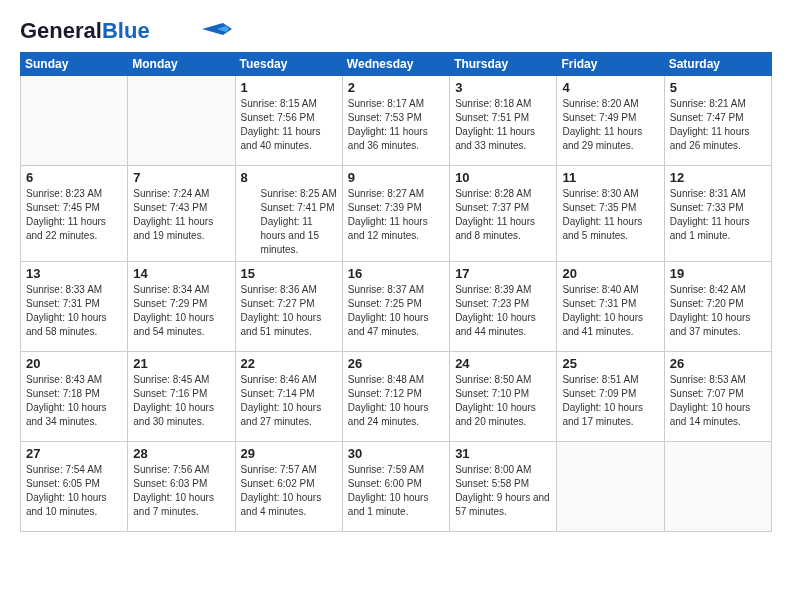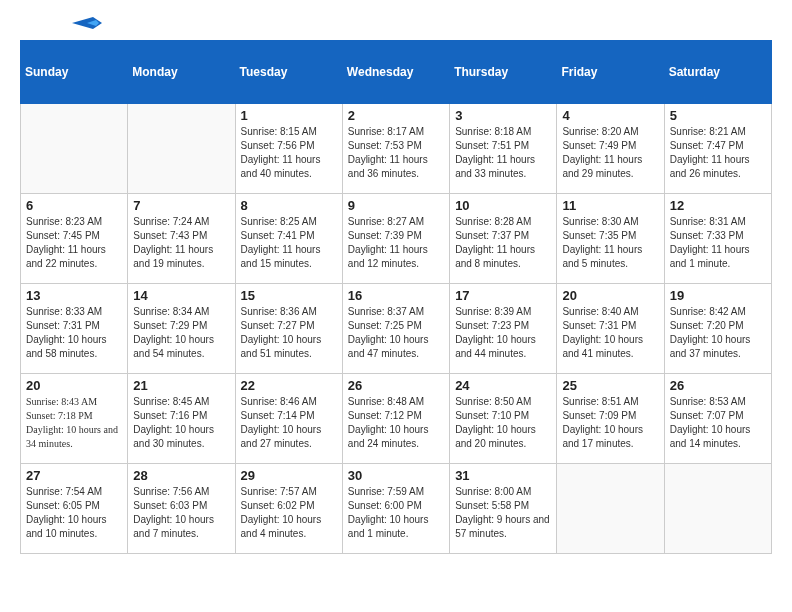--- a/index.html
+++ b/index.html
@@ -50,21 +50,21 @@
     table {
       width: 100%;
       border-collapse: collapse;
       table-layout: fixed;
     }
     thead tr th {
       background: #1565c0;
       color: #fff;
       font-size: 12px;
       font-weight: bold;
-      padding: 24px 4px;
+      padding: 4px 4px;
       text-align: left;
       border: 1px solid #1565c0;
     }
     tbody tr td {
       border: 1px solid #ccc;
       vertical-align: top;
       padding: 4px 5px;
       font-size: 10.5px;
       color: #222;
       min-height: 80px;
@@ -84,20 +84,23 @@
       color: #333;
       line-height: 1.4;
     }
   </style>
 </head>
 <body>
 
 <div class="header">
   <div class="logo">
     <div style="display:flex;align-items:center;">
+      <span class="logo-text">
+        <span>General</span><span class="blue">Blue</span>
+      </span>
       <svg class="logo-plane" viewBox="0 0 40 18" xmlns="http://www.w3.org/2000/svg">
         <polygon points="0,9 28,1 40,9 28,17" fill="#1565c0"></polygon>
         <polygon points="20,9 32,5 36,9 32,13" fill="#42a5f5"></polygon>
       </svg>
     </div>
   </div>
   <div class="title-block">
     <div class="month-title"></div>
     <div class="location-title"></div>
   </div>
@@ -158,21 +161,21 @@
 Daylight: 11 hours and 22 minutes.</div>
         </td>
         <td>
           <span class="day-num">7</span>
           <div class="day-info" style="white-space: pre-line;">Sunrise: 7:24 AM
 Sunset: 7:43 PM
 Daylight: 11 hours and 19 minutes.</div>
         </td>
         <td>
           <span class="day-num">8</span>
-          <div class="day-info" style="white-space: pre-line;">Sunrise: 8:25 AM
+          <div class="day-info" style="white-space: pre-line; margin-left: 20px;">Sunrise: 8:25 AM
 Sunset: 7:41 PM
 Daylight: 11 hours and 15 minutes.</div>
         </td>
         <td>
           <span class="day-num">9</span>
           <div class="day-info" style="white-space: pre-line;">Sunrise: 8:27 AM
 Sunset: 7:39 PM
 Daylight: 11 hours and 12 minutes.</div>
         </td>
         <td>
@@ -234,21 +237,21 @@
         <td>
           <span class="day-num">19</span>
           <div class="day-info" style="white-space: pre-line;">Sunrise: 8:42 AM
 Sunset: 7:20 PM
 Daylight: 10 hours and 37 minutes.</div>
         </td>
       </tr>
       <tr>
         <td>
           <span class="day-num">20</span>
-          <div class="day-info" style="white-space: pre-line; font-family: Liberation Serif, serif;">Sunrise: 8:43 AM
+          <div class="day-info" style="white-space: pre-line;">Sunrise: 8:43 AM
 Sunset: 7:18 PM
 Daylight: 10 hours and 34 minutes.</div>
         </td>
         <td>
           <span class="day-num">21</span>
           <div class="day-info" style="white-space: pre-line;">Sunrise: 8:45 AM
 Sunset: 7:16 PM
 Daylight: 10 hours and 30 minutes.</div>
         </td>
         <td>

